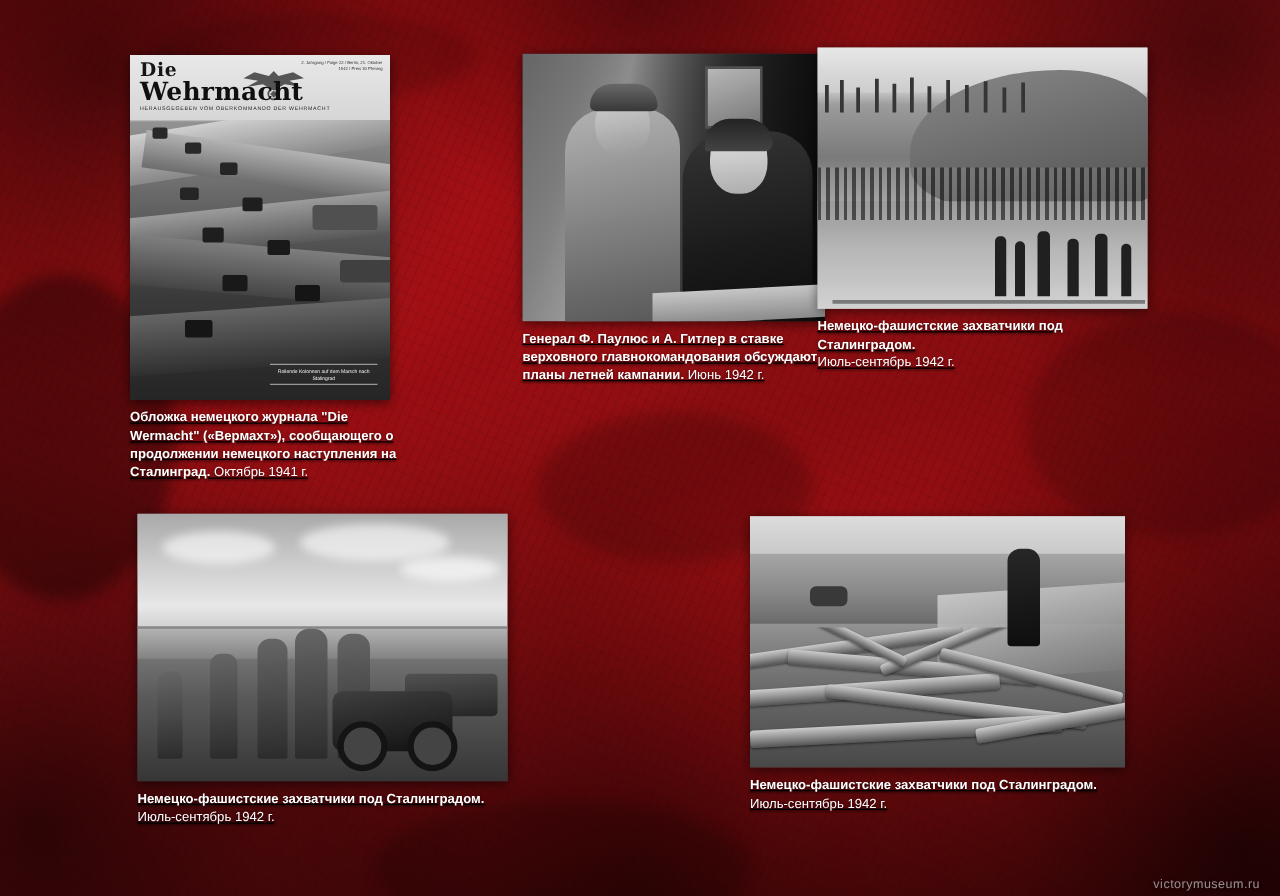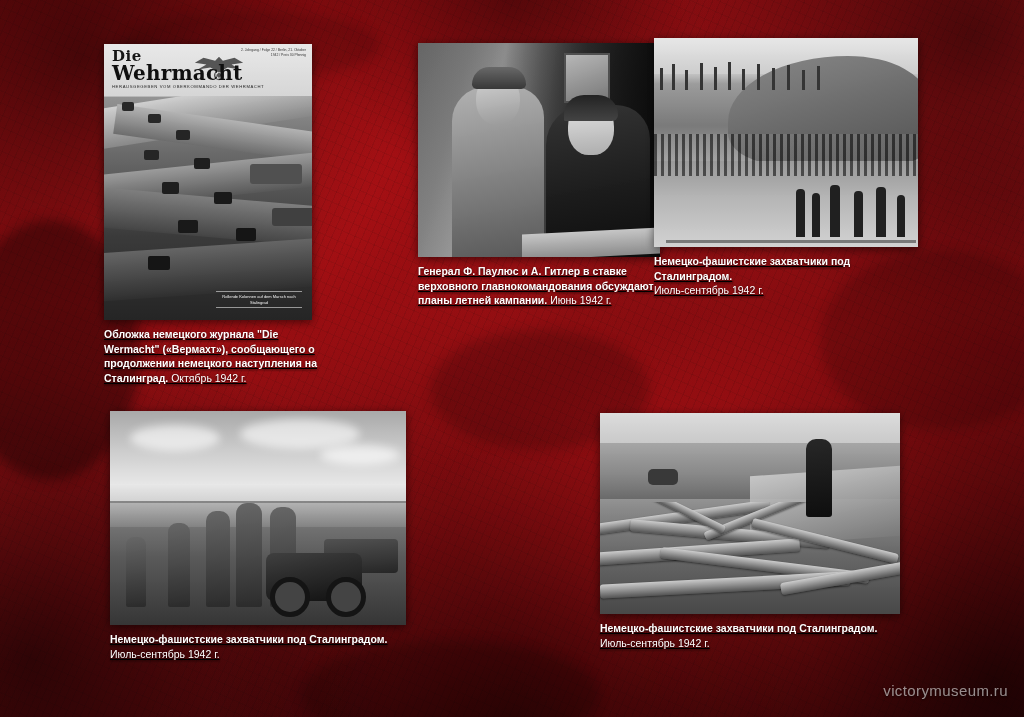--- a/index.html
+++ b/index.html
@@ -299,23 +299,23 @@
     background: linear-gradient(175deg, #2d2b27 0%, #141312 100%);
     border-radius: 10px 10px 3px 3px;
   }
   .b-horse {
     position: absolute; left: 48px; top: 56px; width: 30px; height: 16px;
     background: #3f3c36; border-radius: 5px;
   }
   #caption-bridge { width: 292px; }
 
   .watermark {
-    position: absolute; right: 16px; bottom: 18px;
+    position: absolute; right: 16px; bottom: 4px;
     color: rgba(255,255,255,0.55);
-    font-size: 15px; letter-spacing: 0.4px;
+    font-size: 10px; letter-spacing: 0.4px;
     z-index: 6;
     text-shadow: 0 1px 2px rgba(0,0,0,0.6);
     margin-top: 40px;
   }
 </style>
 </head>
 <body>
 
 <div id="page">
 
@@ -353,21 +353,21 @@
         <div class="road-band" style="left:110px; top:96px; width:18px; height:12px; background:#1f1e1c; border-radius:2px;"></div>
         <div class="road-band" style="left:74px; top:124px; width:20px; height:13px; background:#1f1e1c; border-radius:2px;"></div>
         <div class="road-band" style="left:132px; top:132px; width:20px; height:13px; background:#1b1a18; border-radius:2px;"></div>
         <div class="road-band" style="left:44px; top:160px; width:22px; height:14px; background:#1b1a18; border-radius:2px;"></div>
         <div class="road-band" style="left:146px; top:68px; width:52px; height:20px; background:#56524b; border-radius:3px;"></div>
         <div class="road-band" style="left:168px; top:112px; width:44px; height:18px; background:#46433d; border-radius:3px;"></div>
       </div>
       <div class="mag-credit">Rollende Kolonnen auf dem Marsch nach Stalingrad</div>
     </div>
     <div class="caption" id="caption-magazine">
-      <b>Обложка немецкого журнала "Die Wermacht" («Вермахт»), сообщающего о продолжении немецкого наступления на Сталинград.</b><span> Октябрь 1942 г.</span>
+      <b>Обложка немецкого журнала "Die Wermacht" («Вермахт»), сообщающего о продолжении немецкого наступления на Сталинград.</b><span> Октябрь 1941 г.</span>
     </div>
   </div>
 
   <div class="plate" id="plate-paulus">
     <div class="photo" id="photo-paulus">
       <div class="p-wall"></div>
       <div class="p-frame"></div>
       <div class="p-officer"></div>
       <div class="p-head1"></div>
       <div class="p-cap1"></div>

